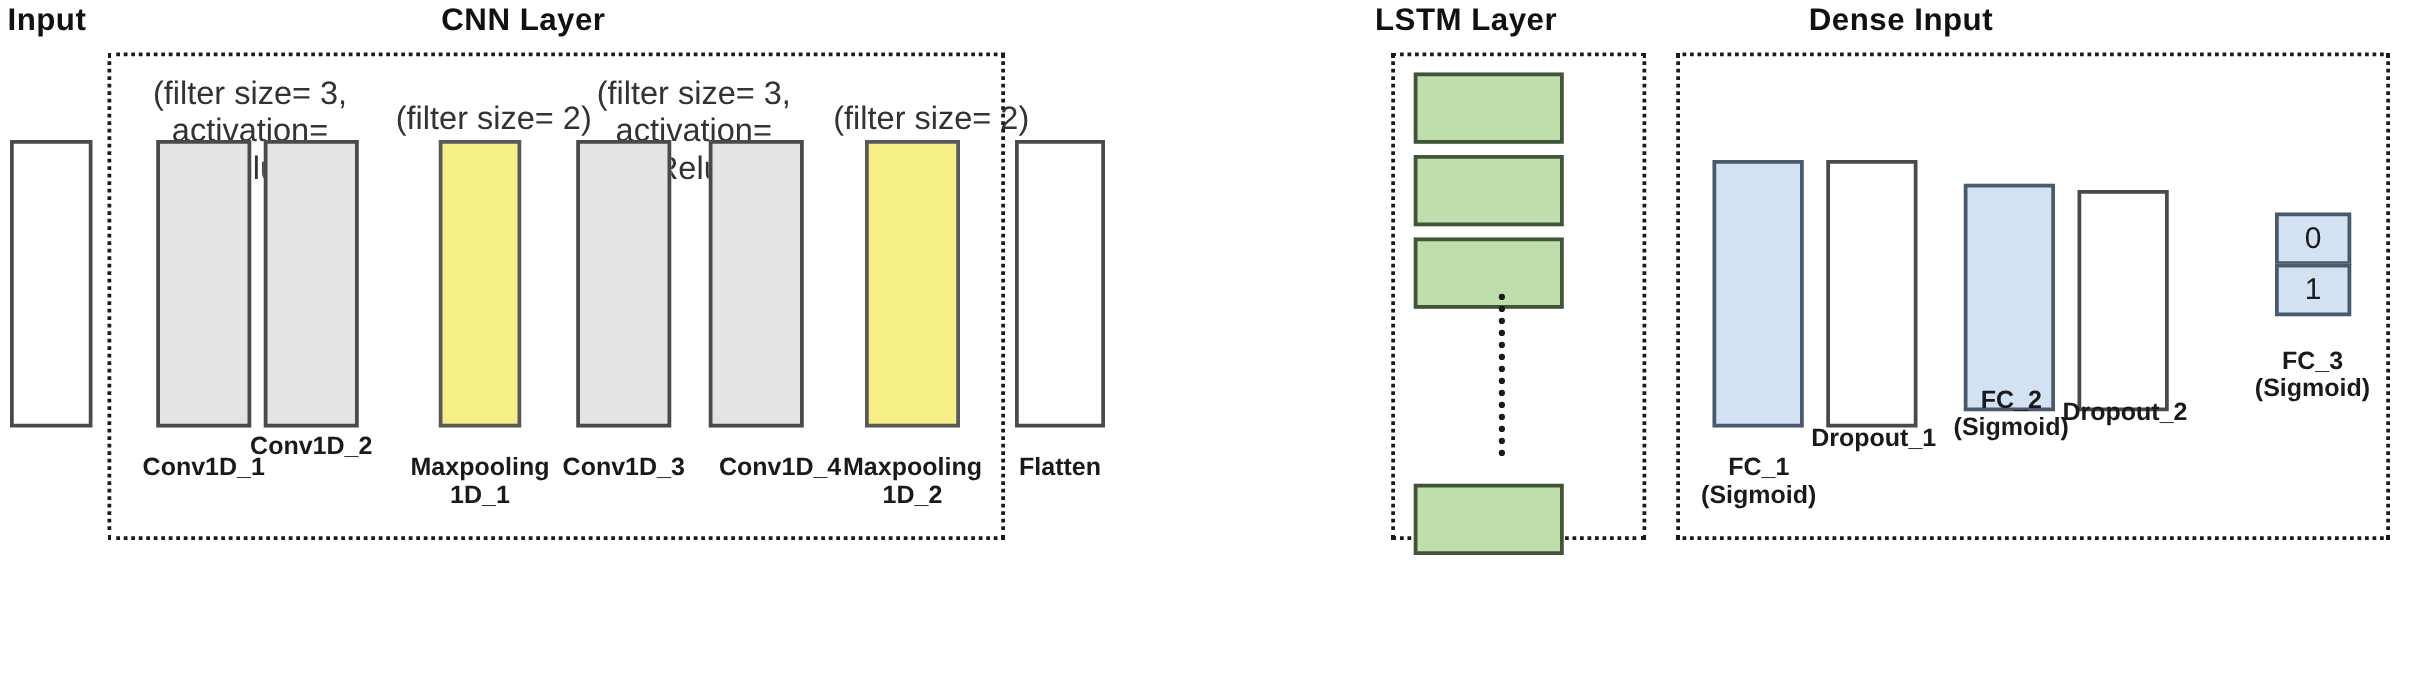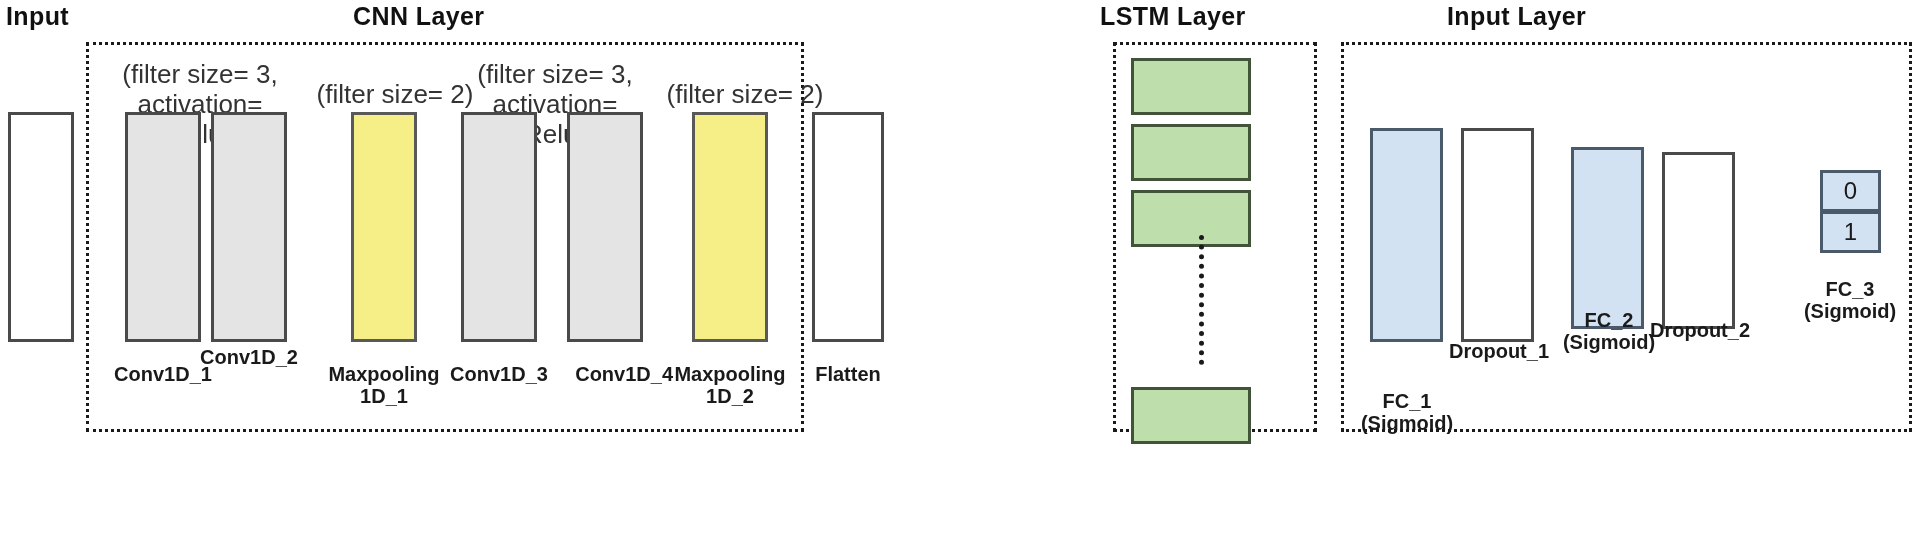--- a/index.html
+++ b/index.html
@@ -98,21 +98,21 @@
 <body>
 
 <div class="canvas">
 
   <div class="section-title" style="left:6px; top:2px;">Input</div>
 
   <div class="section-title" style="left:353px; top:2px;">CNN Layer</div>
 
   <div class="section-title" style="left:1100px; top:2px;">LSTM Layer</div>
 
-  <div class="section-title" style="left:1447px; top:2px;">Input Layer</div>
+  <div class="section-title" style="left:1447px; top:2px;">Dense Input</div>
 
   <div class="group-box" style="left:86px; top:42px; width:718px; height:390px;"></div>
 
   <div class="group-box" style="left:1113px; top:42px; width:204px; height:390px;"></div>
 
   <div class="group-box" style="left:1341px; top:42px; width:571px; height:390px;"></div>
 
   <div class="block plain" style="left:8px; top:112px; width:66px; height:230px;"></div>
 
   <div class="annotation" style="left:110px; top:60px; width:180px;">(filter size= 3,
@@ -150,21 +150,21 @@
 
   <div class="block green" style="left:1131px; top:58px; width:120px; height:57px;"></div>
   <div class="block green" style="left:1131px; top:124px; width:120px; height:57px;"></div>
   <div class="block green" style="left:1131px; top:190px; width:120px; height:57px;"></div>
 
   <div class="v-dots" style="left:1199px; top:235px; height:130px;"></div>
 
   <div class="block green" style="left:1131px; top:387px; width:120px; height:57px;"></div>
 
   <div class="block blue" style="left:1370px; top:128px; width:73px; height:214px;"></div>
-  <div class="block-label" style="left:1340px; top:363px; width:134px;margin-top:27px;">FC_1
+  <div class="block-label" style="left:1340px; top:363px; width:134px;">FC_1
 (Sigmoid)</div>
 
   <div class="block plain" style="left:1461px; top:128px; width:73px; height:214px;"></div>
   <div class="block-label" style="left:1432px; top:340px; width:134px;">Dropout_1</div>
 
   <div class="block blue" style="left:1571px; top:147px; width:73px; height:182px;"></div>
   <div class="block-label" style="left:1542px; top:309px; width:134px;">FC_2
 (Sigmoid)</div>
 
   <div class="block plain" style="left:1662px; top:152px; width:73px; height:177px;"></div>

